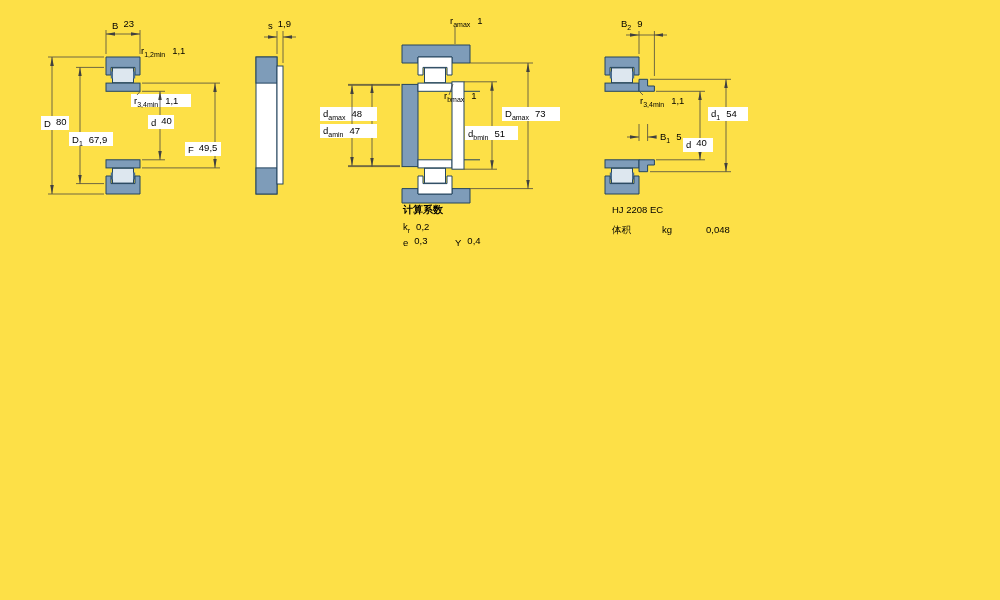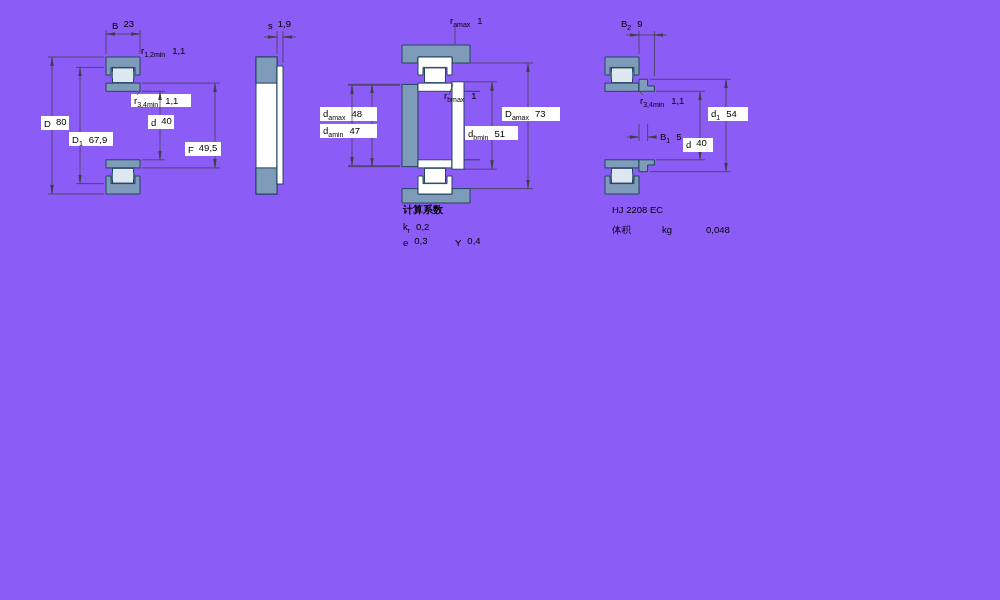--- a/index.html
+++ b/index.html
@@ -1,17 +1,17 @@
 <!DOCTYPE html>
 <html style="--ring-fill: #7e9cb9; --ring-stroke: #24455f; --roller-fill: #dde7ef; --cage-fill: #4b6e8e; --dim-line: #404040; --text-color: #000000;"><head>
 <meta charset="utf-8">
 <title>Drawing</title>
 <style>
   html,body{margin:0;padding:0;background:#ffffff;}
-  .stage{width:1000px;height:600px;background:#8b5cf6;position:relative;overflow:hidden;}
+  .stage{width:1000px;height:600px;background:#fde047;position:relative;overflow:hidden;}
   .t{font:9.5px "Liberation Sans",sans-serif;fill:var(--text-color,#000);}
   .sub{font-size:7px;}
   .hd{font-weight:bold;font-size:10px;}
   .ring{fill:var(--ring-fill,#7e9cb9);stroke:var(--ring-stroke,#24455f);stroke-width:1;}
   .roller{fill:var(--roller-fill,#dde7ef);stroke:var(--ring-stroke,#24455f);stroke-width:1;}
   .cage{fill:var(--cage-fill,#4b6e8e);stroke:none;}
   .white-part{fill:#ffffff;stroke:var(--ring-stroke,#24455f);stroke-width:1;}
   .edge{stroke:var(--ring-stroke,#24455f);stroke-width:1;fill:none;}
   .dl{stroke:var(--dim-line,#404040);stroke-width:0.75;fill:none;}
   .bg{fill:#ffffff;}

